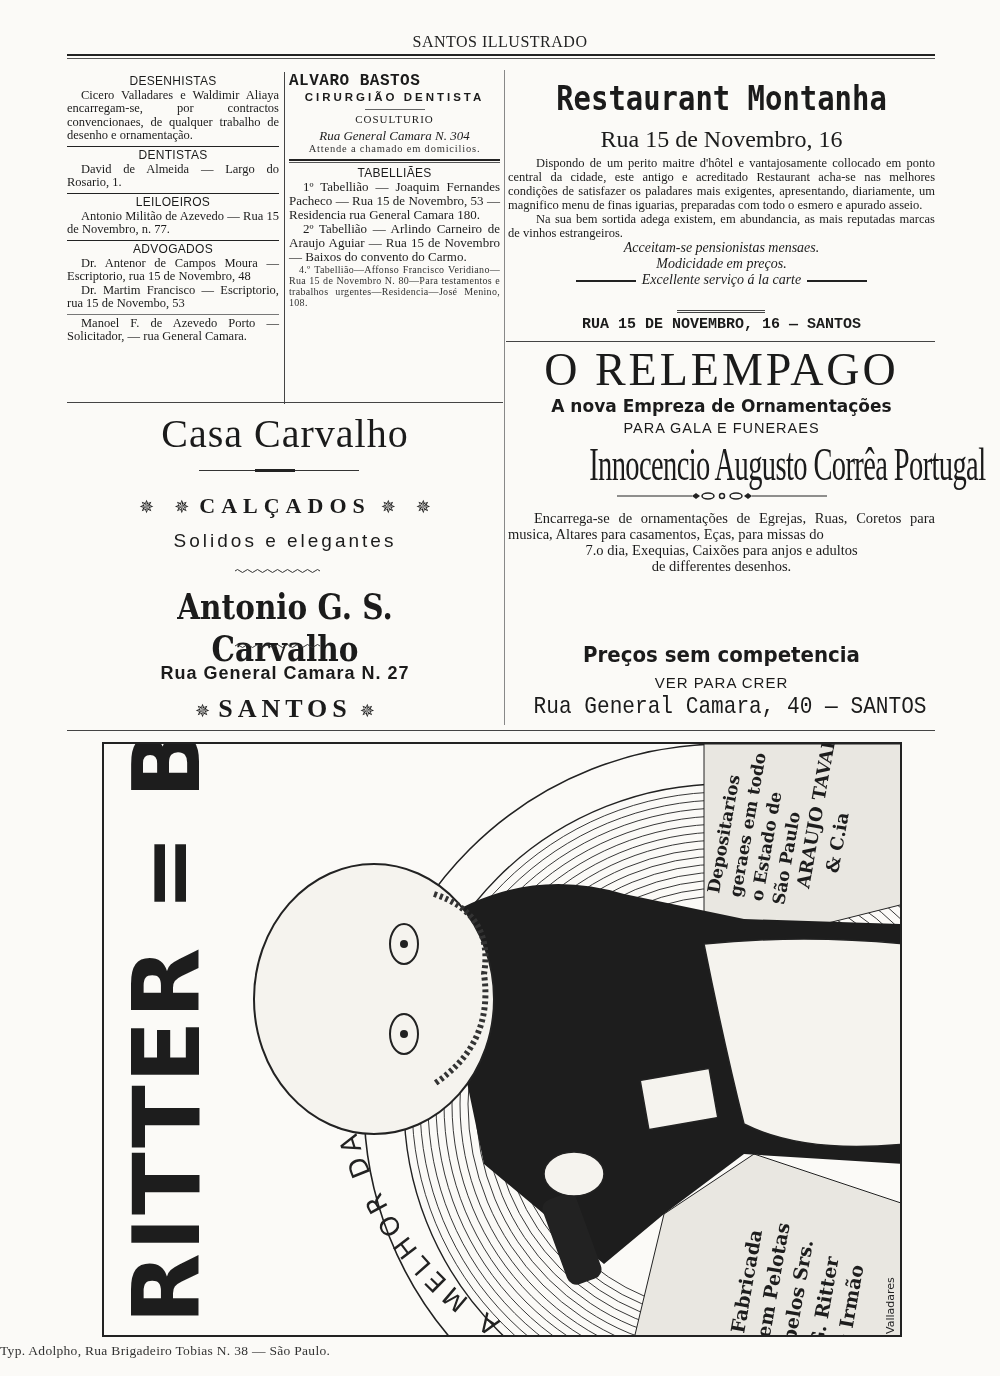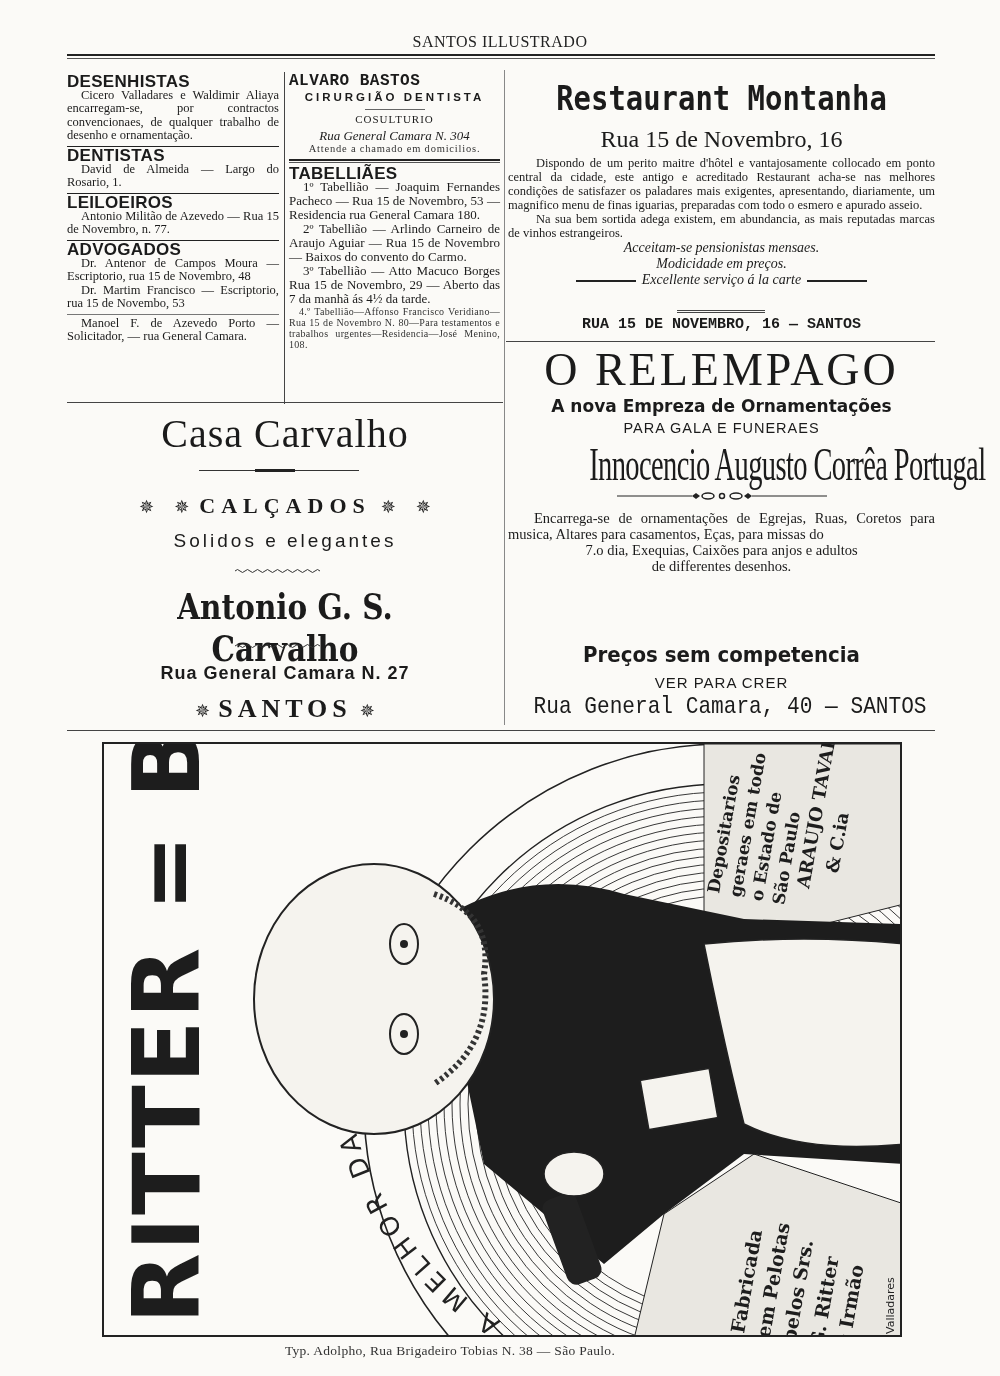--- a/index.html
+++ b/index.html
@@ -11,21 +11,21 @@
   .abs { position: absolute; }
   .masthead {
     left: 0; top: 33px; width: 1000px; text-align: center;
     font-size: 16px; letter-spacing: 0.5px; color: #222;
   }
   .rule-thick { left: 67px; top: 54px; width: 868px; height: 2px; background: #222; }
   .rule-thin  { left: 67px; top: 58px; width: 868px; height: 1px; background: #555; }
 
   
   .col1 { left: 67px; top: 75px; width: 212px; font-size: 12.5px; line-height: 13.5px; }
-  .dir-head { text-align: left; font-family: "Liberation Sans", "DejaVu Sans", sans-serif; font-weight: bold; font-size: 17px; letter-spacing: .3px; }
+  .dir-head { text-align: center; font-family: "Liberation Sans", "DejaVu Sans", sans-serif; font-weight: normal; font-size: 12px; letter-spacing: .3px; }
   .dir-body { text-align: justify; text-indent: 14px; hyphens: auto; }
   .dir-sep { height: 1.5px; background: #222; margin: 3px 0 2px; }
   .dir-sep-thin { height: 1px; background: #777; margin: 3px 0 2px; }
 
   .vrule1 { left: 284px; top: 72px; width: 1px; height: 332px; background: #444; }
   .vrule2 { left: 504px; top: 70px; width: 1px; height: 655px; background: #888; }
 
   
   .col2 { left: 289px; top: 75px; width: 211px; font-size: 12.5px; line-height: 13.5px; }
   .alvaro-name { text-align: left; font-family: "Liberation Mono", "DejaVu Sans Mono", monospace; font-weight: bold; font-size: 16px; letter-spacing: .5px; }
@@ -79,21 +79,21 @@
   .rel-body .center { text-align: center; text-indent: 0; }
   .rel-precos { top: 642px; font-family: "DejaVu Sans", sans-serif; font-weight: bold; font-size: 22px; transform: scaleX(0.9); }
   .rel-ver { top: 674px; font-family: "Liberation Sans", "DejaVu Sans", sans-serif; font-size: 15px; letter-spacing: 1px; }
   .rel-addr { top: 693px; font-family: "Liberation Mono", "DejaVu Sans Mono", monospace; font-size: 24px; transform: scaleX(0.88); white-space: nowrap; }
 
   .hrule-mid { left: 67px; top: 730px; width: 868px; height: 1px; background: #444; }
 
   
   .illus { left: 102px; top: 742px; width: 800px; height: 595px; border: 2px solid #222; box-sizing: border-box; overflow: hidden; background: #fbfaf7; }
   .illus svg { position: absolute; left: 0; top: 0; }
-  .footer { left: 0; top: 1343px; width: 900px; text-align: center; font-size: 13.5px; color: #333; letter-spacing: .3px; }
+  .footer { left: 0; top: 1343px; width: 900px; font-size: 13.5px; color: #333; letter-spacing: .3px; }
 </style>
 </head>
 <body>
 
 <div class="abs masthead">SANTOS ILLUSTRADO</div>
 <div class="abs rule-thick"></div>
 <div class="abs rule-thin"></div>
 
 <div class="abs col1">
   <div>
@@ -128,21 +128,20 @@
   <div class="alvaro-name">ALVARO BASTOS</div>
   <div class="alvaro-title">CIRURGIÃO DENTISTA</div>
   <div class="short-rule"></div>
   <div class="alvaro-cons">COSULTURIO</div>
   <div class="alvaro-addr">Rua General Camara N. 304</div>
   <div class="alvaro-attend">Attende a chamado em domicilios.</div>
   <div class="double-rule"></div>
   <div class="dir-head">TABELLIÃES</div>
   <div class="tab-body">1º Tabellião — Joaquim Fernandes Pacheco — Rua 15 de Novembro, 53 — Residencia rua General Camara 180.</div>
   <div class="tab-body">2º Tabellião — Arlindo Carneiro de Araujo Aguiar — Rua 15 de Novembro — Baixos do convento do Carmo.</div>
-  <div class="tab-body">3º Tabellião — Atto Macuco Borges Rua 15 de Novembro, 29 — Aberto das 7 da manhã ás 4½ da tarde.</div>
   <div class="tab-small">4.º Tabellião—Affonso Francisco Veridiano—Rua 15 de Novembro N. 80—Para testamentos e trabalhos urgentes—Residencia—José Menino, 108.</div>
 </div>
 
 <div class="abs vrule2"></div>
 <div class="abs hrule-left"></div>
 
 <div class="abs casa casa-title">Casa Carvalho</div>
 <div class="abs casa-rule"></div>
 <div class="abs casa-rule-bold"></div>
 <div class="abs casa casa-calc">

